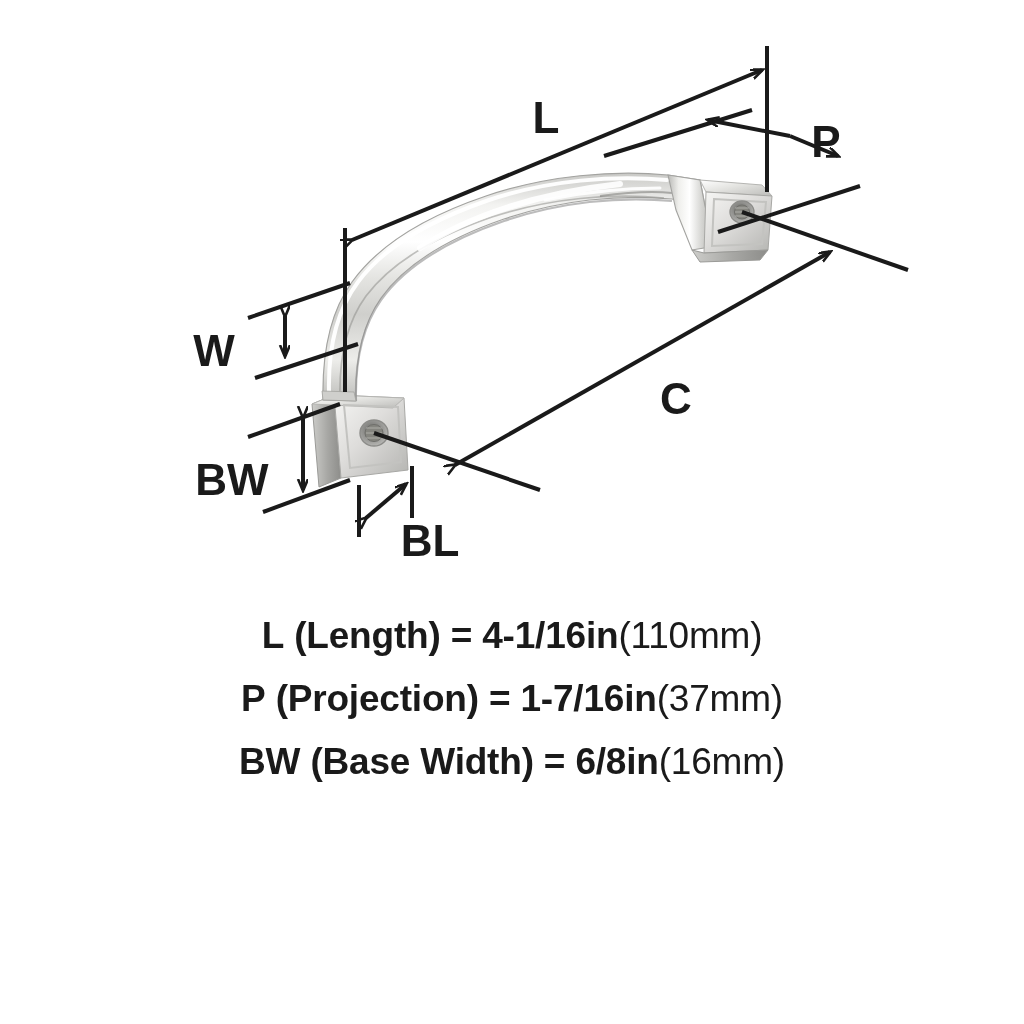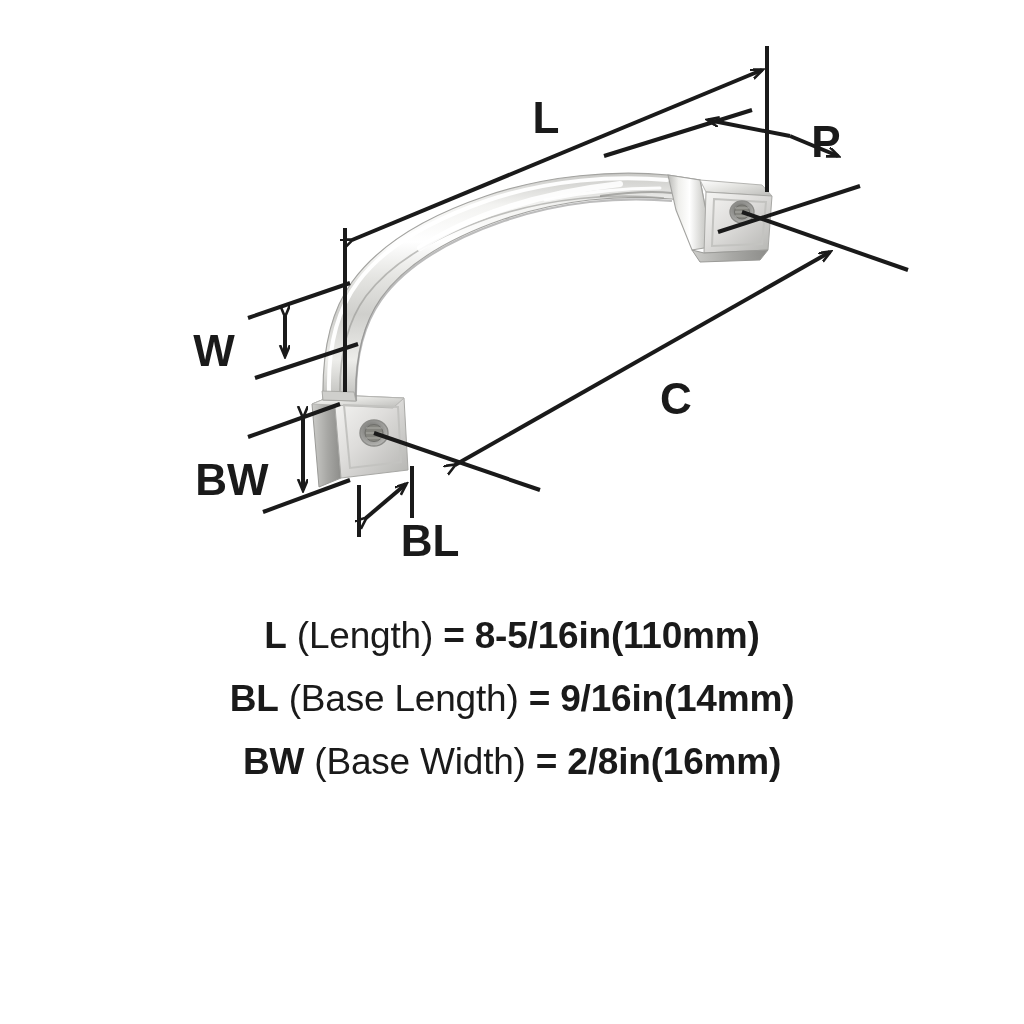--- a/index.html
+++ b/index.html
@@ -58,30 +58,30 @@
     line-height: 63px;
     white-space: nowrap;
     text-align: center;
     font-size: 37px;
     letter-spacing: -0.2px;
   }
   .spec-code {
     font-weight: bold;
   }
   .spec-name {
+    font-weight: bold;
+  }
+  .spec-eq {
+    font-weight: bold;
+  }
+  .spec-imperial {
+    font-weight: bold;
+  }
+  .spec-metric {
     font-weight: normal;
-  }
-  .spec-eq {
-    font-weight: bold;
-  }
-  .spec-imperial {
-    font-weight: bold;
-  }
-  .spec-metric {
-    font-weight: bold;
   }
 </style>
 </head>
 <body>
 
 <div id="page">
 
   <div id="drawing-area">
     <svg id="drawing-svg" viewBox="0 0 1024 592">
       <defs>
@@ -267,35 +267,35 @@
 
     </svg>
   </div>
 
   <div id="spec-list">
 
     <div class="spec-row">
       <span class="spec-code">L</span>
       <span class="spec-name">(Length)</span>
       <span class="spec-eq">=</span>
-      <span class="spec-imperial">8-5/16in</span><span class="spec-metric">(110mm)</span>
+      <span class="spec-imperial">4-1/16in</span><span class="spec-metric">(110mm)</span>
     </div>
 
 
-
-
     <div class="spec-row">
-      <span class="spec-code">BL</span>
-      <span class="spec-name">(Base Length)</span>
+      <span class="spec-code">P</span>
+      <span class="spec-name">(Projection)</span>
       <span class="spec-eq">=</span>
-      <span class="spec-imperial">9/16in</span><span class="spec-metric">(14mm)</span>
+      <span class="spec-imperial">1-7/16in</span><span class="spec-metric">(37mm)</span>
     </div>
+
+
 
     <div class="spec-row">
       <span class="spec-code">BW</span>
       <span class="spec-name">(Base Width)</span>
       <span class="spec-eq">=</span>
-      <span class="spec-imperial">2/8in</span><span class="spec-metric">(16mm)</span>
+      <span class="spec-imperial">6/8in</span><span class="spec-metric">(16mm)</span>
     </div>
 
   </div>
 
 </div>
 
 </body></html>

